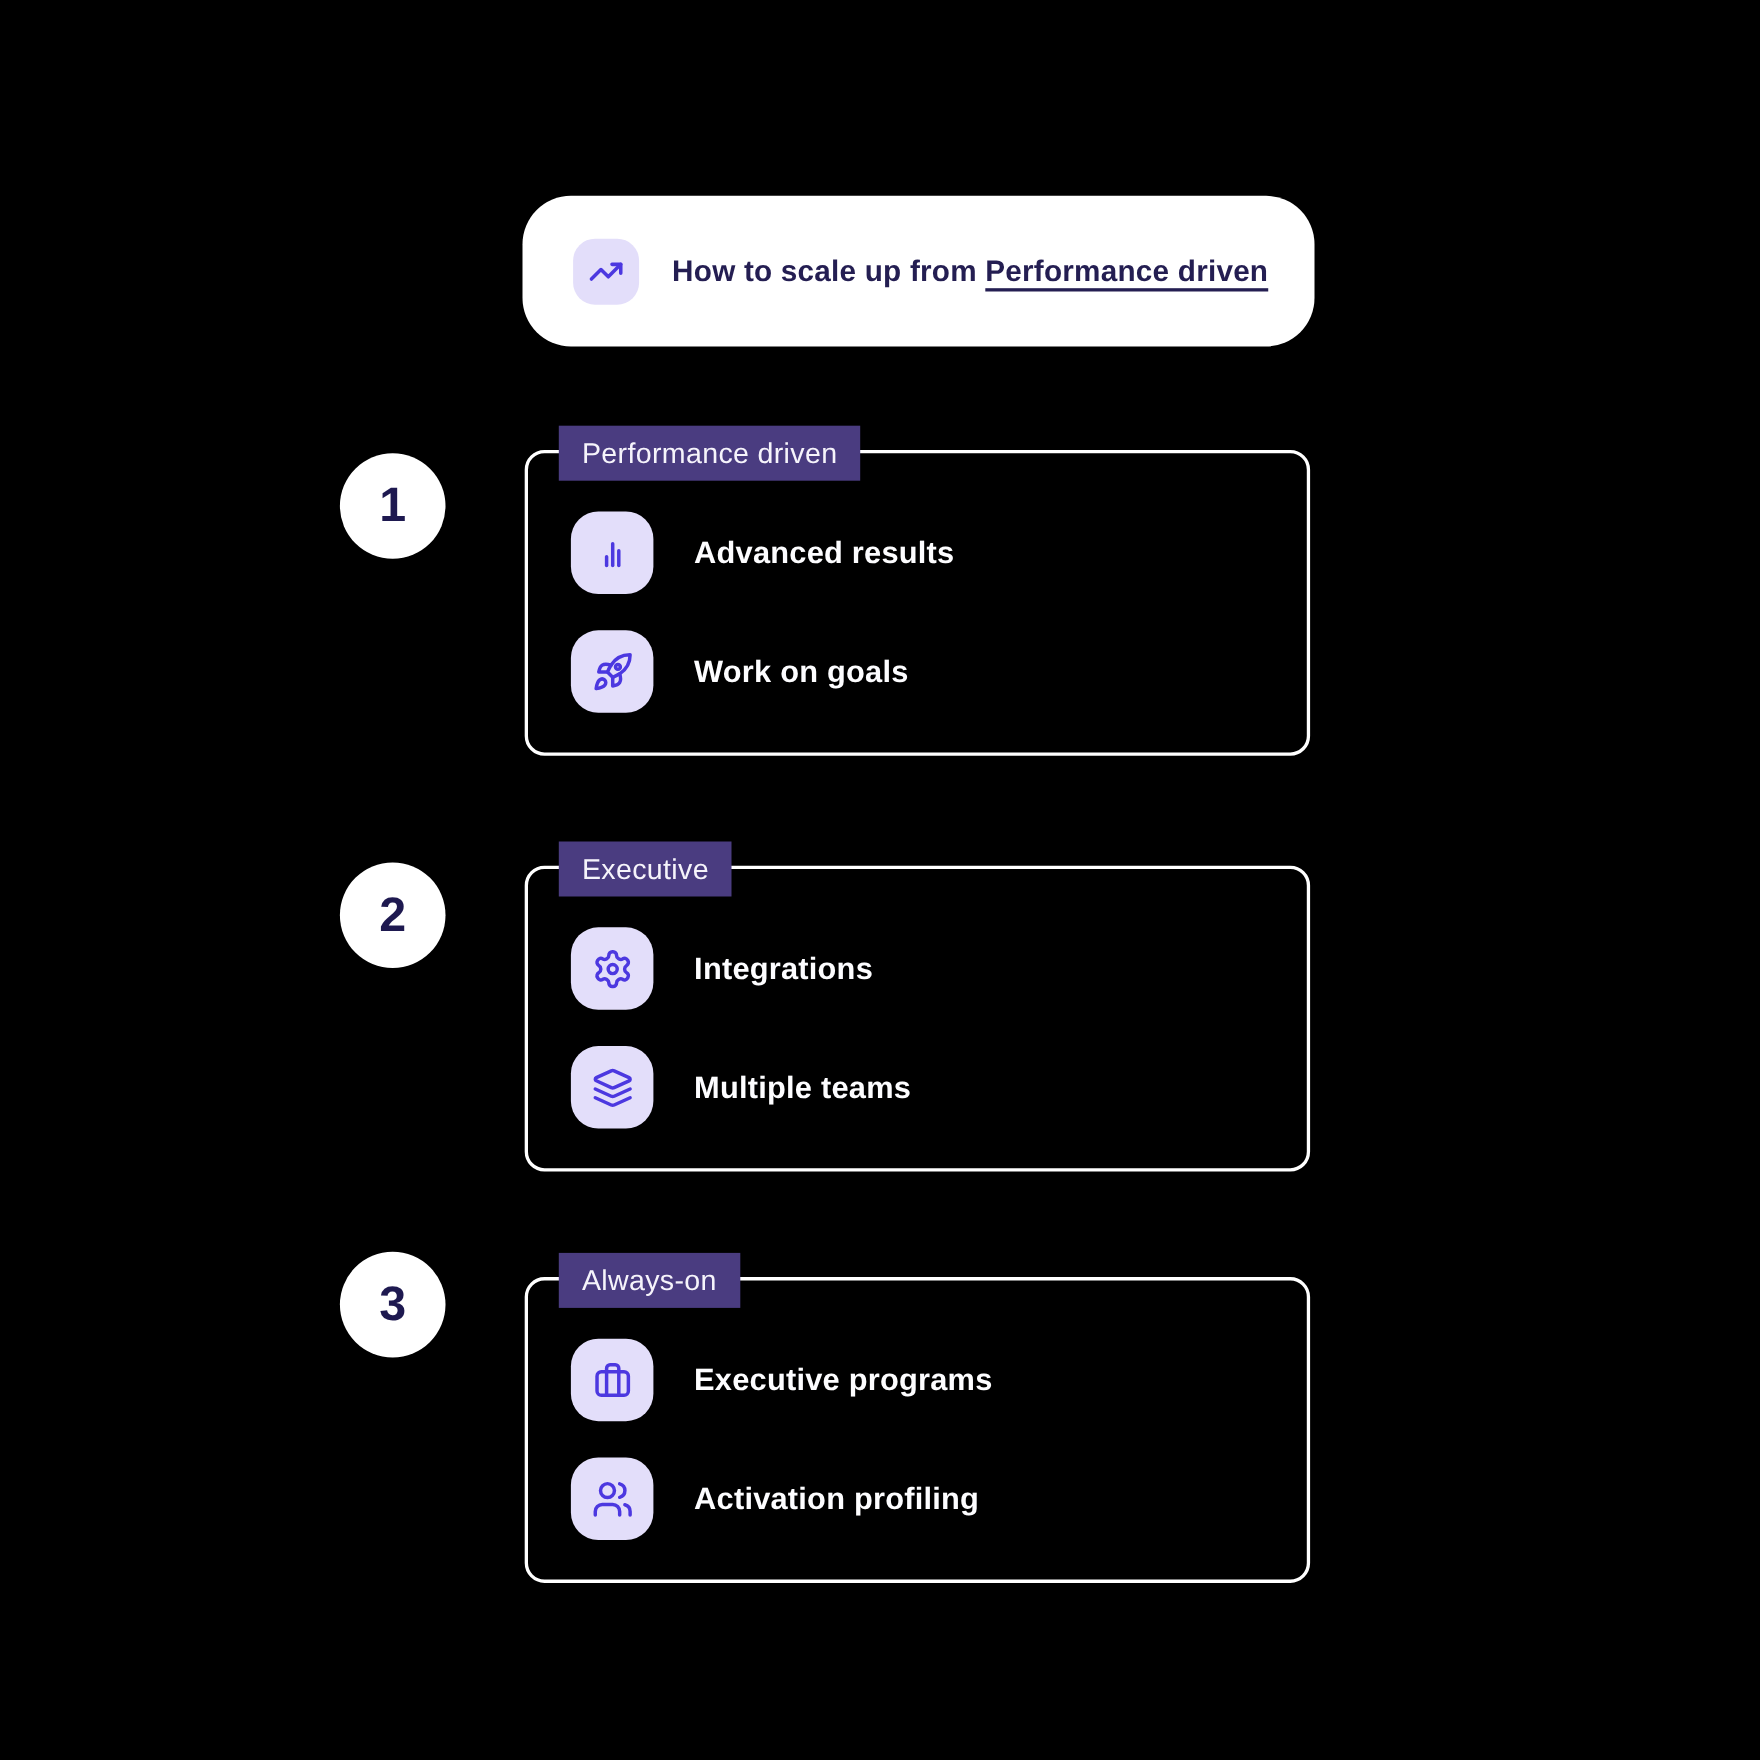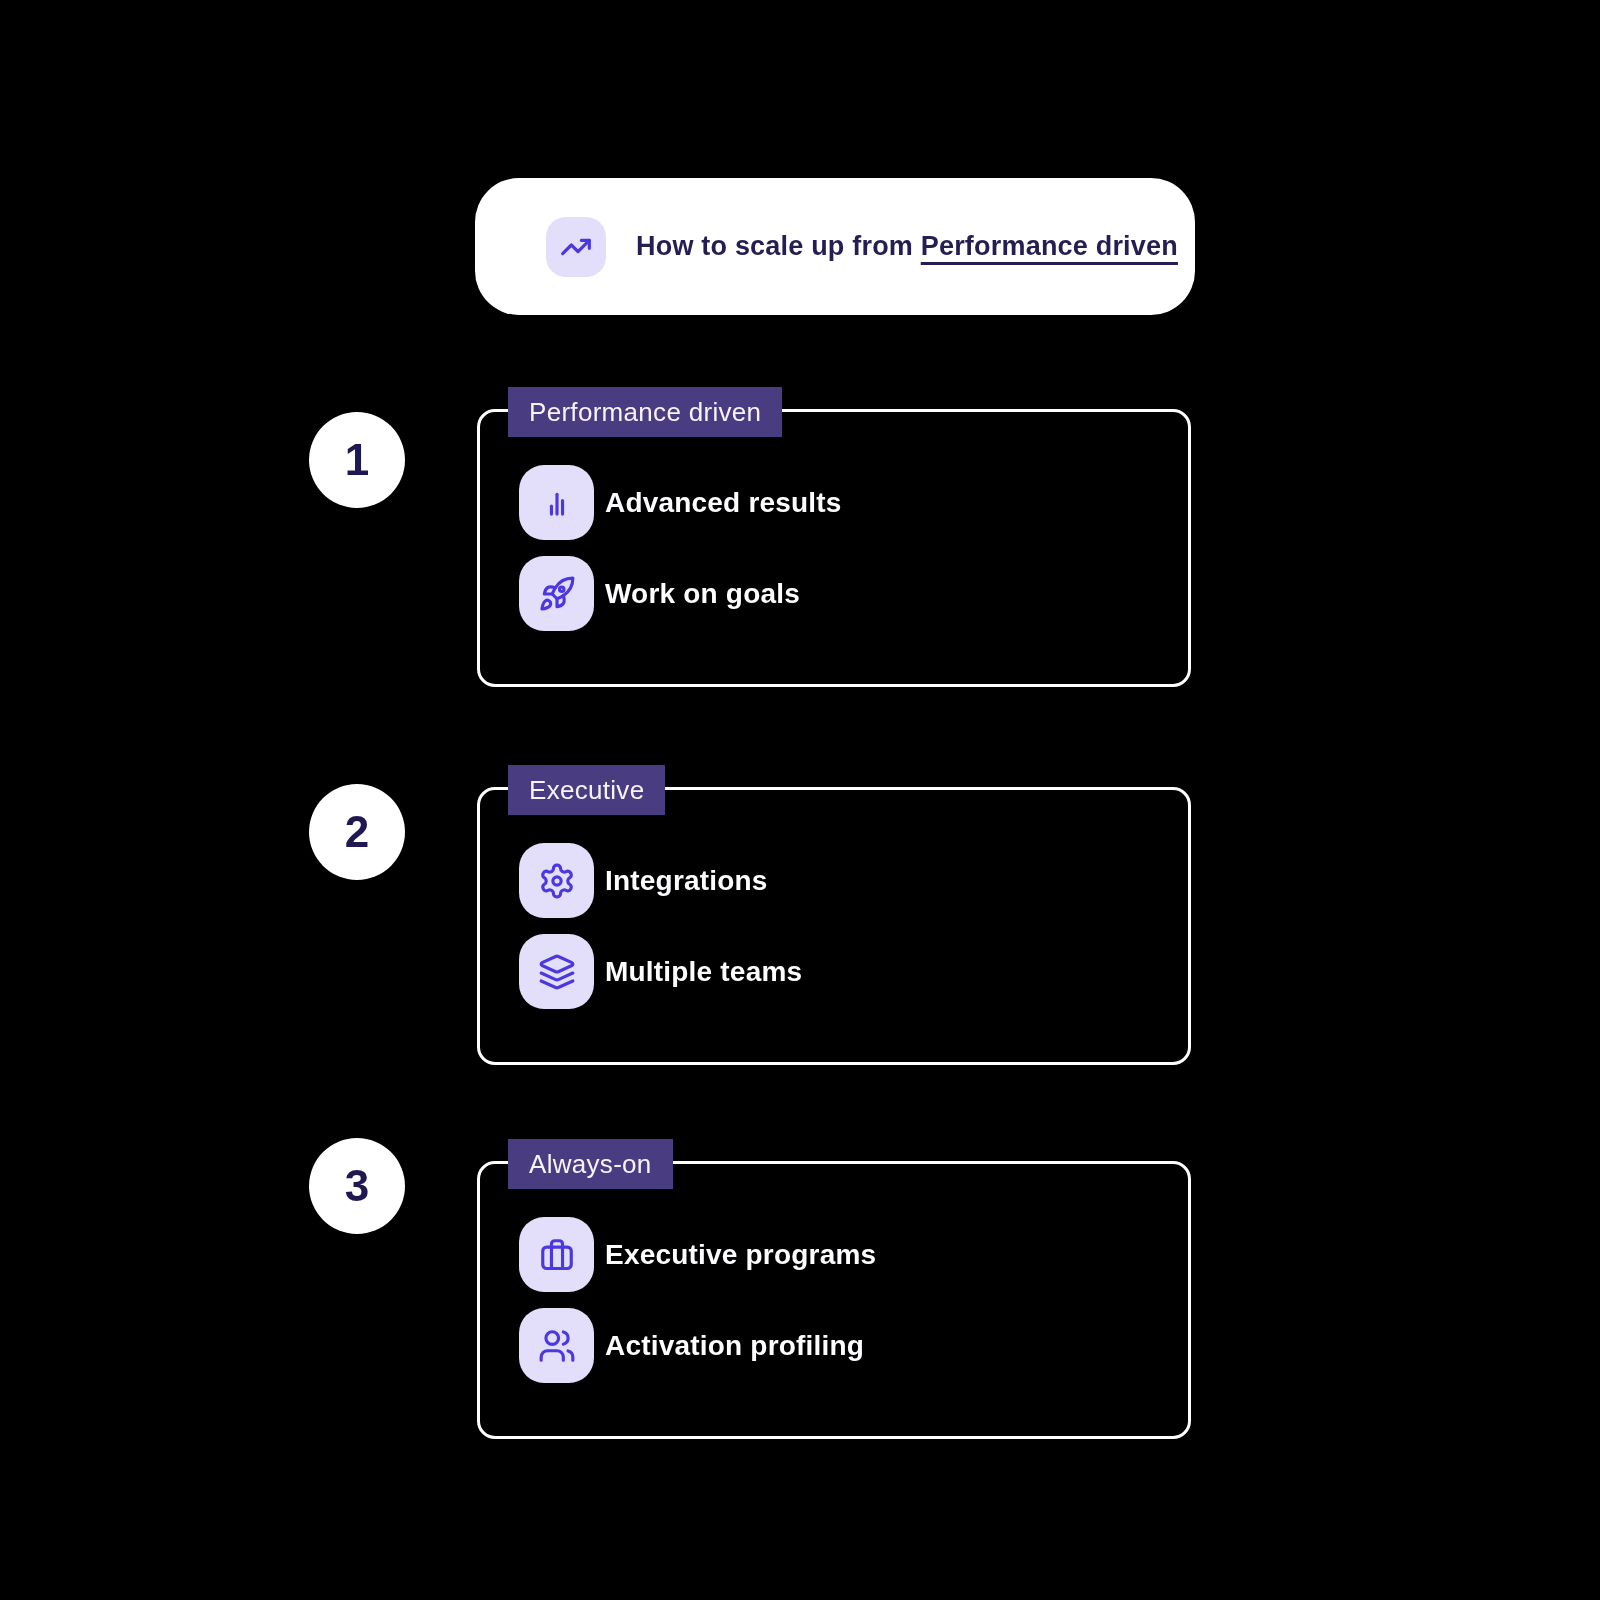--- a/index.html
+++ b/index.html
@@ -4,21 +4,21 @@
 <style>
   html,body{margin:0;padding:0;background:#000;}
   .canvas{
     position:relative;width:1600px;height:1600px;background:#000;overflow:hidden;
     font-family:"Liberation Sans","DejaVu Sans",sans-serif;
   }
   
   .header-card{
     position:absolute;left:475px;top:178px;width:720px;height:137px;
     background:#ffffff;border-radius:44px;box-sizing:border-box;
-    display:flex;align-items:center;padding-left:71px;gap:30px;
+    display:flex;align-items:center;padding-left:46px;gap:30px;
   }
   .header-tile{
     width:60px;height:60px;border-radius:20px;background:#e3defa;
     display:flex;align-items:center;justify-content:center;flex:0 0 auto;
     color:#4c38e0;
   }
   .header-title{font-size:27px;font-weight:700;color:#241e52;letter-spacing:.2px;white-space:nowrap;}
   .header-title .link{
     text-decoration:underline;text-decoration-thickness:3px;text-underline-offset:7px;
     text-decoration-color:#241e52;
@@ -34,22 +34,22 @@
   .box{
     position:absolute;left:477px;width:714px;height:278px;
     border:3px solid #ffffff;border-radius:18px;box-sizing:border-box;
   }
   .box-1{top:409px;} .box-2{top:787px;} .box-3{top:1161px;}
   .tab{
     position:absolute;left:28px;top:-25px;height:50px;line-height:50px;
     background:#4a3c80;color:#f6f4fb;font-size:26px;font-weight:500;
     padding:0 21px;white-space:nowrap;letter-spacing:.3px;
   }
-  .item{position:absolute;left:39px;display:flex;align-items:center;gap:11px;}
-  .item-a{top:53px;} .item-b{top:144px;text-align:center;}
+  .item{position:absolute;left:39px;display:flex;align-items:center;gap:37px;}
+  .item-a{top:53px;} .item-b{top:161px;text-align:center;}
   .tile{
     width:75px;height:75px;border-radius:25px;background:#e3defa;
     display:flex;align-items:center;justify-content:center;flex:0 0 auto;
     color:#4c38e0;
   }
   .item-label{font-size:28px;font-weight:700;color:#fdfdff;letter-spacing:.2px;white-space:nowrap;}
   svg{display:block;}
 </style>
 </head>
 <body>

